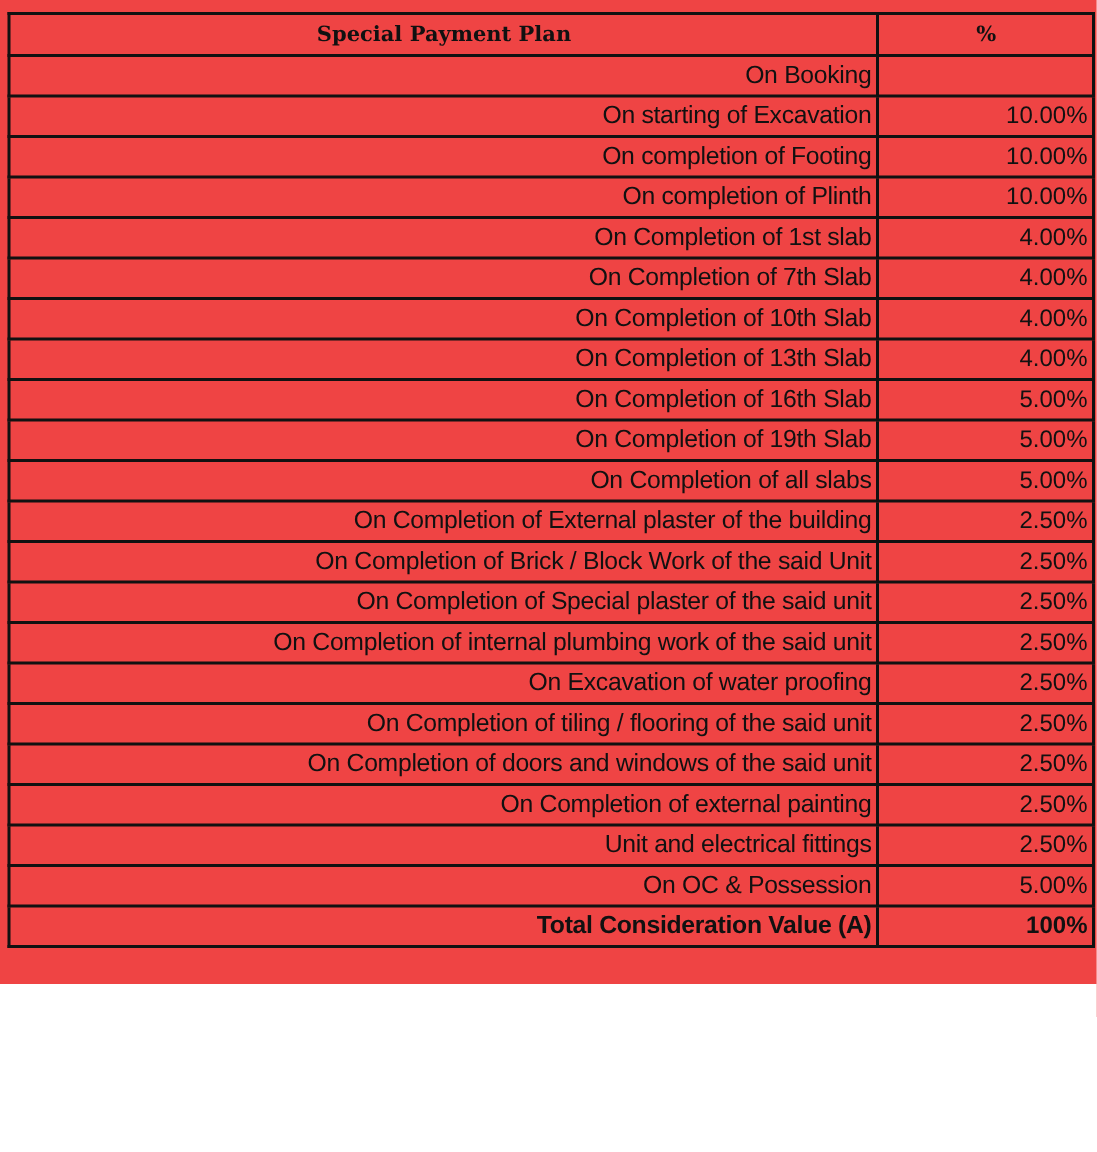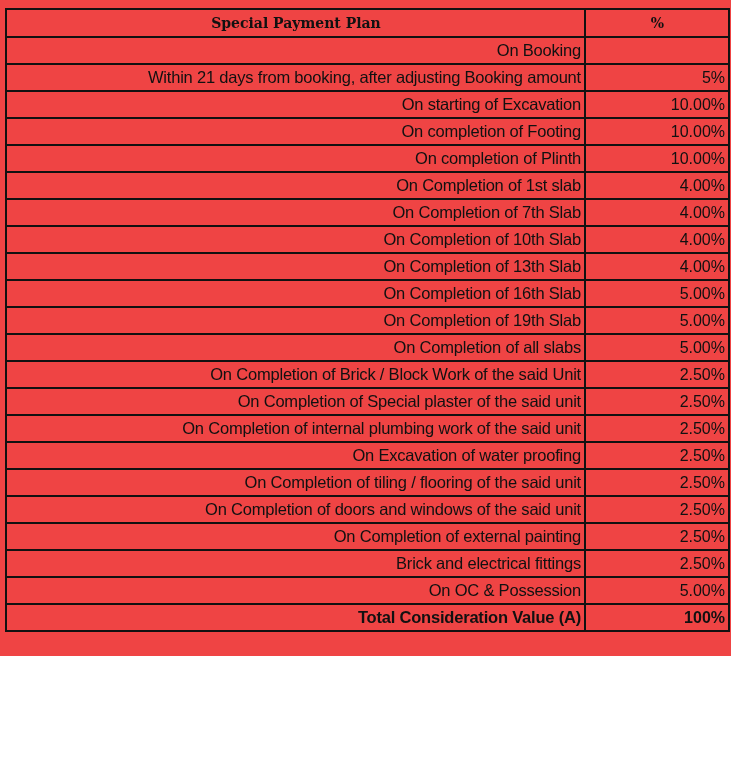--- a/index.html
+++ b/index.html
@@ -61,24 +61,20 @@
         <th>Special Payment Plan</th>
         <th>%</th>
       </tr>
     </thead>
     <tbody id="plan-body">
         <tr>
           <td class="stage">On Booking</td>
           <td class="pct"></td>
         </tr>
         <tr>
-          <td class="stage">Within 21 days from booking, after adjusting Booking amount</td>
-          <td class="pct">5%</td>
-        </tr>
-        <tr>
           <td class="stage">On starting of Excavation</td>
           <td class="pct">10.00%</td>
         </tr>
         <tr>
           <td class="stage">On completion of Footing</td>
           <td class="pct">10.00%</td>
         </tr>
         <tr>
           <td class="stage">On completion of Plinth</td>
           <td class="pct">10.00%</td>
@@ -105,20 +101,24 @@
         </tr>
         <tr>
           <td class="stage">On Completion of 19th Slab</td>
           <td class="pct">5.00%</td>
         </tr>
         <tr>
           <td class="stage">On Completion of all slabs</td>
           <td class="pct">5.00%</td>
         </tr>
         <tr>
+          <td class="stage">On Completion of External plaster of the building</td>
+          <td class="pct">2.50%</td>
+        </tr>
+        <tr>
           <td class="stage">On Completion of Brick / Block Work of the said Unit</td>
           <td class="pct">2.50%</td>
         </tr>
         <tr>
           <td class="stage">On Completion of  Special plaster of the said unit</td>
           <td class="pct">2.50%</td>
         </tr>
         <tr>
           <td class="stage">On Completion of internal plumbing work of the said unit</td>
           <td class="pct">2.50%</td>
@@ -133,21 +133,21 @@
         </tr>
         <tr>
           <td class="stage">On Completion of  doors and windows of the said unit</td>
           <td class="pct">2.50%</td>
         </tr>
         <tr>
           <td class="stage">On Completion of  external painting</td>
           <td class="pct">2.50%</td>
         </tr>
         <tr>
-          <td class="stage">Brick and electrical fittings</td>
+          <td class="stage">Unit and electrical fittings</td>
           <td class="pct">2.50%</td>
         </tr>
         <tr>
           <td class="stage">On OC &amp; Possession</td>
           <td class="pct">5.00%</td>
         </tr>
       </tbody>
     <tfoot>
       <tr class="total">
         <td class="stage">Total Consideration Value (A)</td>

